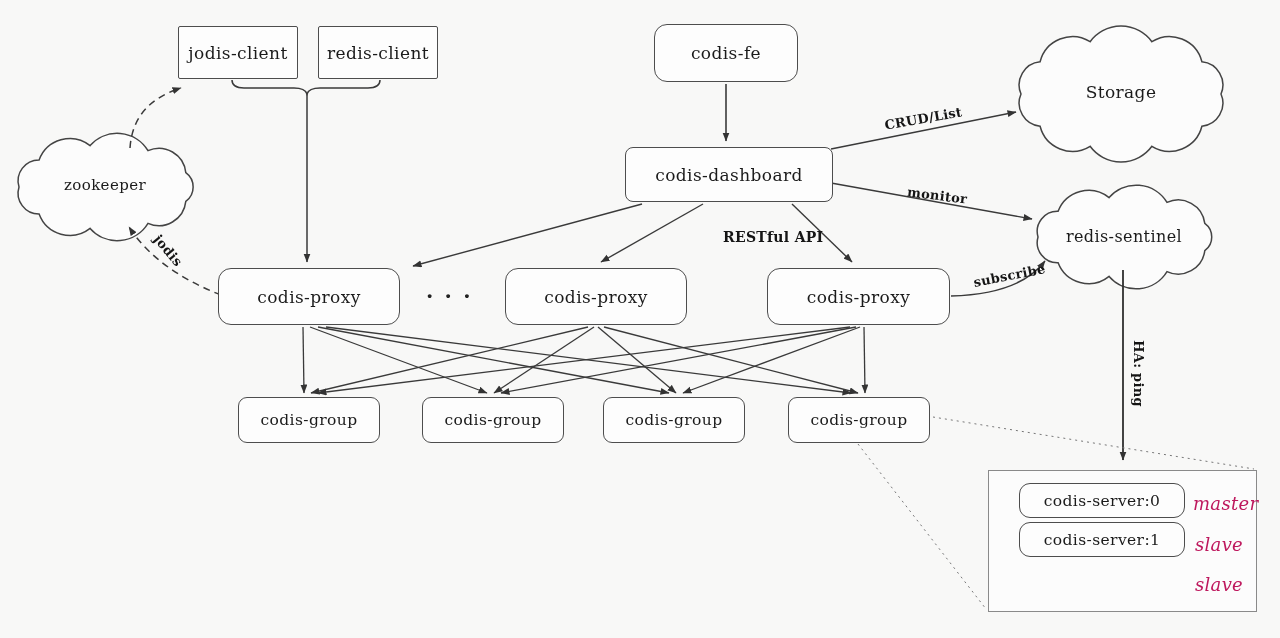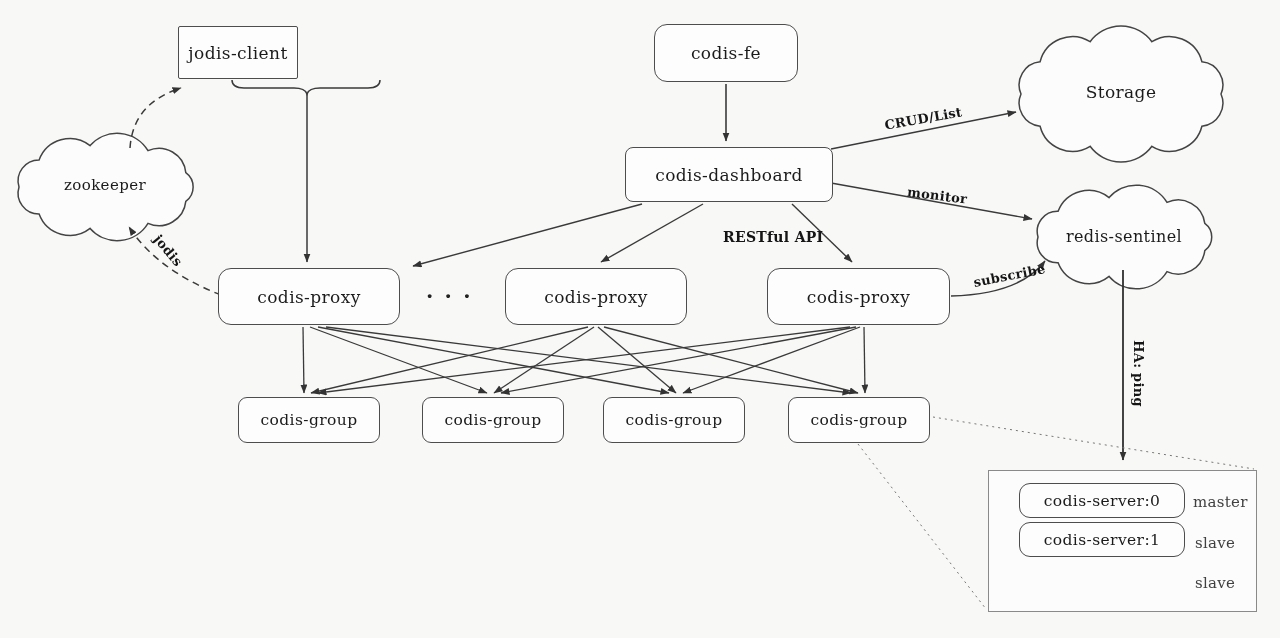--- a/index.html
+++ b/index.html
@@ -21,21 +21,21 @@
     position:absolute;background:#fcfcfc;border:1.2px solid #8a8a8a;box-sizing:border-box;
   }
   .cloudlabel{
     position:absolute;text-align:center;font-size:16px;letter-spacing:.4px;
   }
   .edgelabel{
     position:absolute;font-size:13px;font-weight:bold;letter-spacing:.3px;
     white-space:nowrap;color:#151515;
   }
   .rolelabel{
-    position:absolute;font-size:15px;letter-spacing:.3px;color:#404040;
+    position:absolute;font-size:18px;letter-spacing:.3px;color:#be185d;font-style:italic;
   }
   .ellipsis{
     position:absolute;font-size:21px;font-weight:bold;letter-spacing:2px;color:#222;
   }
 </style>
 </head>
 <body>
 
 <div id="stage">
 
@@ -82,20 +82,23 @@
     <path d="M 130,148 Q 133,103 181,88" fill="none" stroke="#3a3a3a" stroke-width="1.5" stroke-dasharray="7 5" marker-end="url(#arw)"></path>
     <path d="M 221,295 Q 157,270 129,227" fill="none" stroke="#3a3a3a" stroke-width="1.5" stroke-dasharray="7 5" marker-end="url(#arw)"></path>
 
     <line x1="933" y1="417" x2="1254" y2="469" stroke="#777" stroke-width="1" stroke-dasharray="2 4"></line>
     <line x1="858" y1="444" x2="986" y2="609" stroke="#777" stroke-width="1" stroke-dasharray="2 4"></line>
   </svg>
 
   <div class="node sharp" style="left:178px;top:26px;width:120px;height:53px;">
     <span>jodis-client</span>
   </div>
+  <div class="node sharp" style="left:318px;top:26px;width:120px;height:53px;">
+    <span>redis-client</span>
+  </div>
 
   <div class="node" style="left:654px;top:24px;width:144px;height:58px;">
     <span>codis-fe</span>
   </div>
   <div class="node" style="left:625px;top:147px;width:208px;height:55px;border-radius:8px;">
     <span>codis-dashboard</span>
   </div>
 
   <div class="node" style="left:218px;top:268px;width:182px;height:57px;">
     <span>codis-proxy</span>

